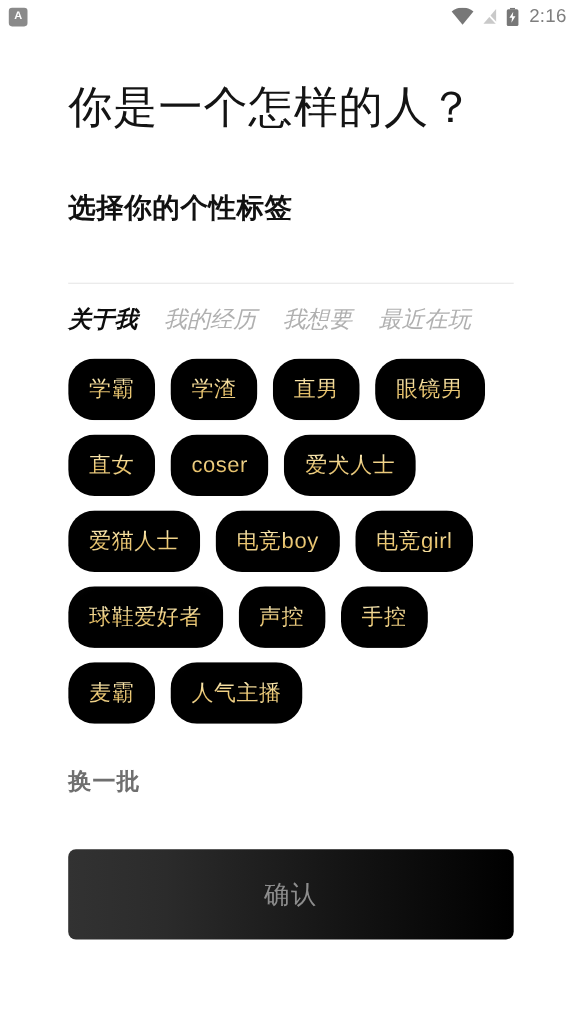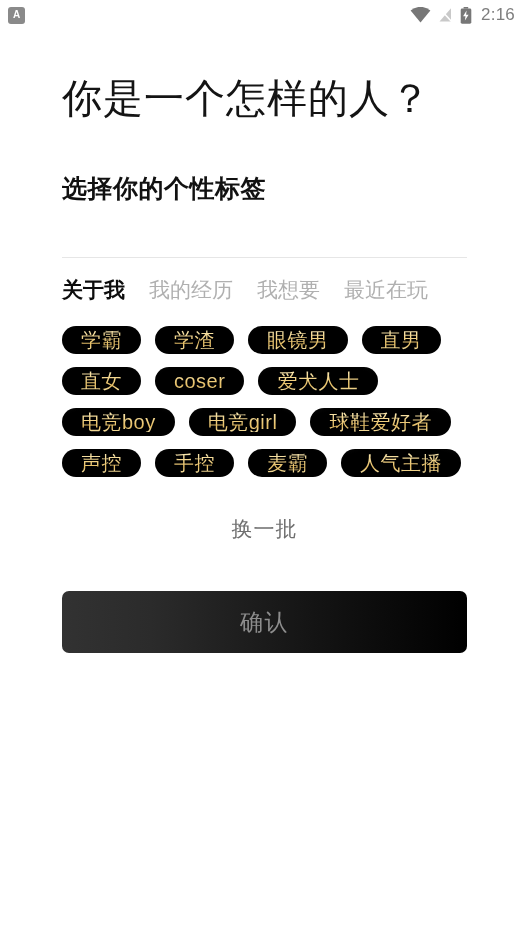--- a/index.html
+++ b/index.html
@@ -58,36 +58,37 @@
     margin-top:52px;
     height:1px; width:100%;
     background:#e6e6e6;
   }
 
   
   .tabs{
     display:flex; align-items:flex-start;
     gap:24px;
     margin-top:18px;
+    font-style:italic;
   }
   .tab{
     font-size:21px; color:#b0b0b0; font-weight:400;
     white-space:nowrap; cursor:pointer;
   }
   .tab.active{ color:#0d0d0d; font-weight:bold; }
 
   
   .chips{
     display:flex; flex-wrap:wrap;
     gap:13px 14px;
     margin-top:22px;
   }
   .chip{
     display:inline-flex; align-items:center; justify-content:center;
-    height:28px;
+    height:56px;
     padding:0 19px;
     border-radius:24px;
     background:radial-gradient(ellipse 120% 150% at 50% 55%, #000000 42%, #0b0b0b 62%, #262626 100%);
     color:#f0cf7e;
     font-size:20px;
     line-height:1;
     letter-spacing:.5px;
     cursor:pointer;
     white-space:nowrap;
     background-clip:padding-box;
@@ -96,30 +97,30 @@
     background:linear-gradient(180deg,#f8e7b2 0%,#f2d489 38%,#e4bc62 72%,#f5e0a4 100%);
     -webkit-background-clip:text;
     background-clip:text;
     -webkit-text-fill-color:transparent;
     color:#eecd7b;
   }
 
   
   .refresh-wrap{
     margin-top:38px;
-    display:flex; justify-content:center;
+    display:flex; justify-content:flex-start;font-weight:bold;
   }
   .refresh{
     font-size:21px; color:#6f6f6f; cursor:pointer; letter-spacing:1px;
   }
 
   
   .confirm-wrap{ margin-top:48px; }
   .confirm{
-    width:100%; height:62px;
+    width:100%; height:82px;
     border:none; border-radius:7px;
     background:linear-gradient(90deg,#323232 0%,#2b2b2b 22%,#141414 62%,#000000 100%);
     color:#8d8d8d;
     font-size:23px;
     font-family:inherit;
     letter-spacing:1.5px;
     cursor:pointer;
     display:flex; align-items:center; justify-content:center;
   }
 </style>
@@ -166,33 +167,36 @@
     </div>
 
   <div class="chips" id="chips">
       <div class="chip">
         <span>学霸</span>
       </div>
       <div class="chip">
         <span>学渣</span>
       </div>
       <div class="chip">
+        <span>直男</span>
+      </div>
+      <div class="chip">
         <span>眼镜男</span>
       </div>
       <div class="chip">
-        <span>直男</span>
-      </div>
-      <div class="chip">
         <span>直女</span>
       </div>
       <div class="chip">
         <span>coser</span>
       </div>
       <div class="chip">
         <span>爱犬人士</span>
+      </div>
+      <div class="chip">
+        <span>爱猫人士</span>
       </div>
       <div class="chip">
         <span>电竞boy</span>
       </div>
       <div class="chip">
         <span>电竞girl</span>
       </div>
       <div class="chip">
         <span>球鞋爱好者</span>
       </div>

